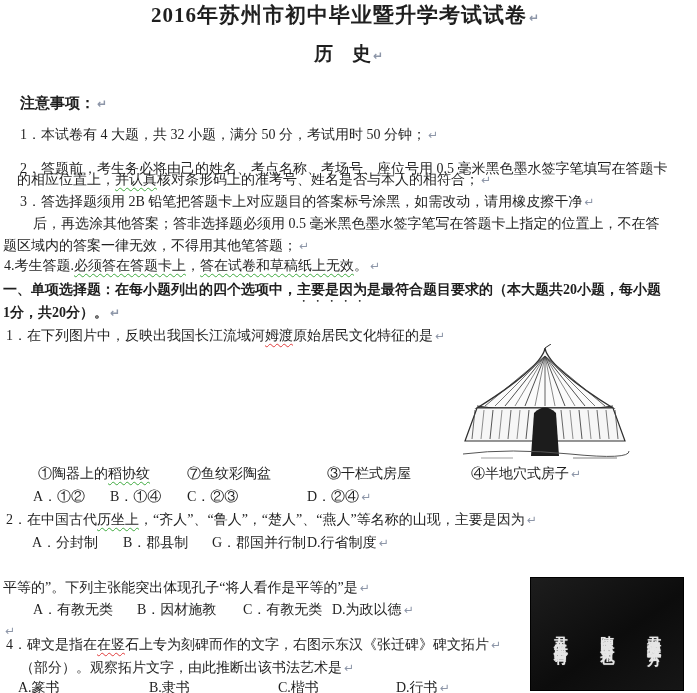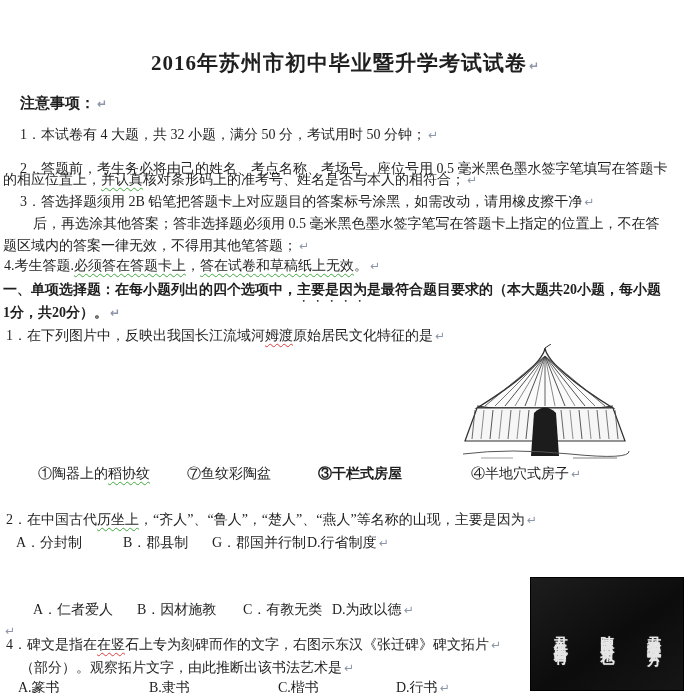--- a/index.html
+++ b/index.html
@@ -11,43 +11,43 @@
   .row{left:0;width:591px;height:20px;}
   .row > span{position:absolute;top:0;}
   .pil{color:#8d96a8;font-size:12px;margin-left:2px;font-family:"DejaVu Sans",sans-serif;}
   .sq-green{text-decoration:underline wavy #3faa3f 1px;text-underline-offset:3px;}
   .sq-red{text-decoration:underline wavy #e03c3c 1px;text-underline-offset:3px;}
   .emph{
     -webkit-text-emphasis:filled dot #1f1f1f;text-emphasis:filled dot #1f1f1f;
     -webkit-text-emphasis-position:under;text-emphasis-position:under right;
   }
   
-  .t-title{top:6px;left:0;width:691px;text-align:center;font-size:21px;font-weight:bold;letter-spacing:1px;margin-top:48px;}
+  .t-title{top:6px;left:0;width:691px;text-align:center;font-size:21px;font-weight:bold;letter-spacing:1px;}
   .t-sub{top:45px;left:0;width:697px;text-align:center;font-size:19px;font-weight:bold;}
   
   .l-nh {top:94px;left:20px;font-size:15px;font-weight:bold;}
   .l-n1 {top:126px;left:20px;}
   .l-n2a{top:160px;left:20px;}
-  .l-n2b{top:171px;left:3px;}
+  .l-n2b{top:171px;left:17px;}
   .l-n3a{top:193px;left:20px;}
   .l-n3b{top:215px;left:33px;}
   .l-n3c{top:237px;left:3px;}
   .l-n4 {top:257px;left:4px;}
   
   .l-s1{top:281px;left:3px;font-weight:bold;}
   .l-s2{top:304px;left:3px;font-weight:bold;}
   
   .l-q1{top:327px;left:6px;}
   .r-cap{top:465px;}
-  .cap1{left:38px;}  .cap2{left:187px;} .cap3{left:318px;font-weight:bold;} .cap4{left:471px;}
+  .cap1{left:38px;}  .cap2{left:187px;} .cap3{left:327px;} .cap4{left:471px;}
   .r-q1o{top:488px;}
   .q1o1{left:33px;}  .q1o2{left:110px;} .q1o3{left:187px;} .q1o4{left:307px;}
   .l-q2{top:511px;left:6px;}
   .r-q2o{top:534px;}
-  .q2o1{left:16px;}  .q2o2{left:123px;} .q2o3{left:212px;} .q2o4{left:307px;}
+  .q2o1{left:32px;}  .q2o2{left:123px;} .q2o3{left:212px;} .q2o4{left:307px;}
   .l-q3a{top:557px;left:6px;}
   .l-q3b{top:579px;left:3px;}
   .r-q3o{top:601px;}
   .q3o1{left:33px;}  .q3o2{left:137px;} .q3o3{left:243px;} .q3o4{left:332px;}
   .l-lonepil{top:622px;left:3px;}
   .l-q4a{top:636px;left:6px;}
   .l-q4b{top:659px;left:20px;}
   .r-q4o{top:679px;}
   .q4o1{left:18px;}  .q4o2{left:149px;} .q4o3{left:278px;} .q4o4{left:396px;}
   
@@ -67,20 +67,23 @@
     text-shadow:0 0 1px #999;
   }
 </style>
 </head>
 <body>
 
 <div class="page">
 
   <div class="line t-title">
     <span>2016年苏州市初中毕业暨升学考试试卷</span><span class="pil">↵</span>
+  </div>
+  <div class="line t-sub">
+    <span>历　史</span><span class="pil">↵</span>
   </div>
 
   <div class="line l-nh">
     <span>注意事项：</span><span class="pil">↵</span>
   </div>
   <div class="line l-n1">
     <span>1．本试卷有 4 大题，共 32 小题，满分 50 分，考试用时 50 分钟；</span><span class="pil">↵</span>
   </div>
   <div class="line l-n2a">
     <span>2．答题前，考生务必将由己的姓名、考点名称、考场号、座位号用 0.5 毫米黑色墨水签字笔填写在答题卡</span>
@@ -150,33 +153,42 @@
     <line x1="90" y1="4" x2="96" y2="0" stroke="#2e2e2e" stroke-width="1"></line>
   </svg>
 
   <div class="row r-cap">
     <span class="cap1"><span>①陶器上的</span><span class="sq-green">稻协纹</span></span>
     <span class="cap2">⑦鱼纹彩陶盆</span>
     <span class="cap3">③干栏式房屋</span>
     <span class="cap4"><span>④半地穴式房子</span><span class="pil">↵</span></span>
   </div>
 
+  <div class="row r-q1o">
+    <span class="q1o1">A．①②</span>
+    <span class="q1o2">B．①④</span>
+    <span class="q1o3">C．②③</span>
+    <span class="q1o4"><span>D．②④</span><span class="pil">↵</span></span>
+  </div>
 
   <div class="line l-q2">
     <span>2．在中国古代</span><span class="sq-green">历坐上</span><span>，“齐人”、“鲁人”，“楚人”、“燕人”等名称的山现，主要是因为</span><span class="pil">↵</span>
   </div>
   <div class="row r-q2o">
     <span class="q2o1">A．分封制</span>
     <span class="q2o2">B．郡县制</span>
     <span class="q2o3">G．郡国并行制</span>
     <span class="q2o4"><span>D.行省制度</span><span class="pil">↵</span></span>
   </div>
 
+  <div class="line l-q3b">
+    <span>平等的”。下列主张能突出体现孔子“将人看作是平等的”是</span><span class="pil">↵</span>
+  </div>
   <div class="row r-q3o">
-    <span class="q3o1">A．仁者爱人</span>
+    <span class="q3o1">A．有教无类</span>
     <span class="q3o2">B．因材施教</span>
     <span class="q3o3">C．有教无类</span>
     <span class="q3o4"><span>D.为政以德</span><span class="pil">↵</span></span>
   </div>
 
   <div class="line l-lonepil">
     <span class="pil">↵</span>
   </div>
 
   <div class="stele">

